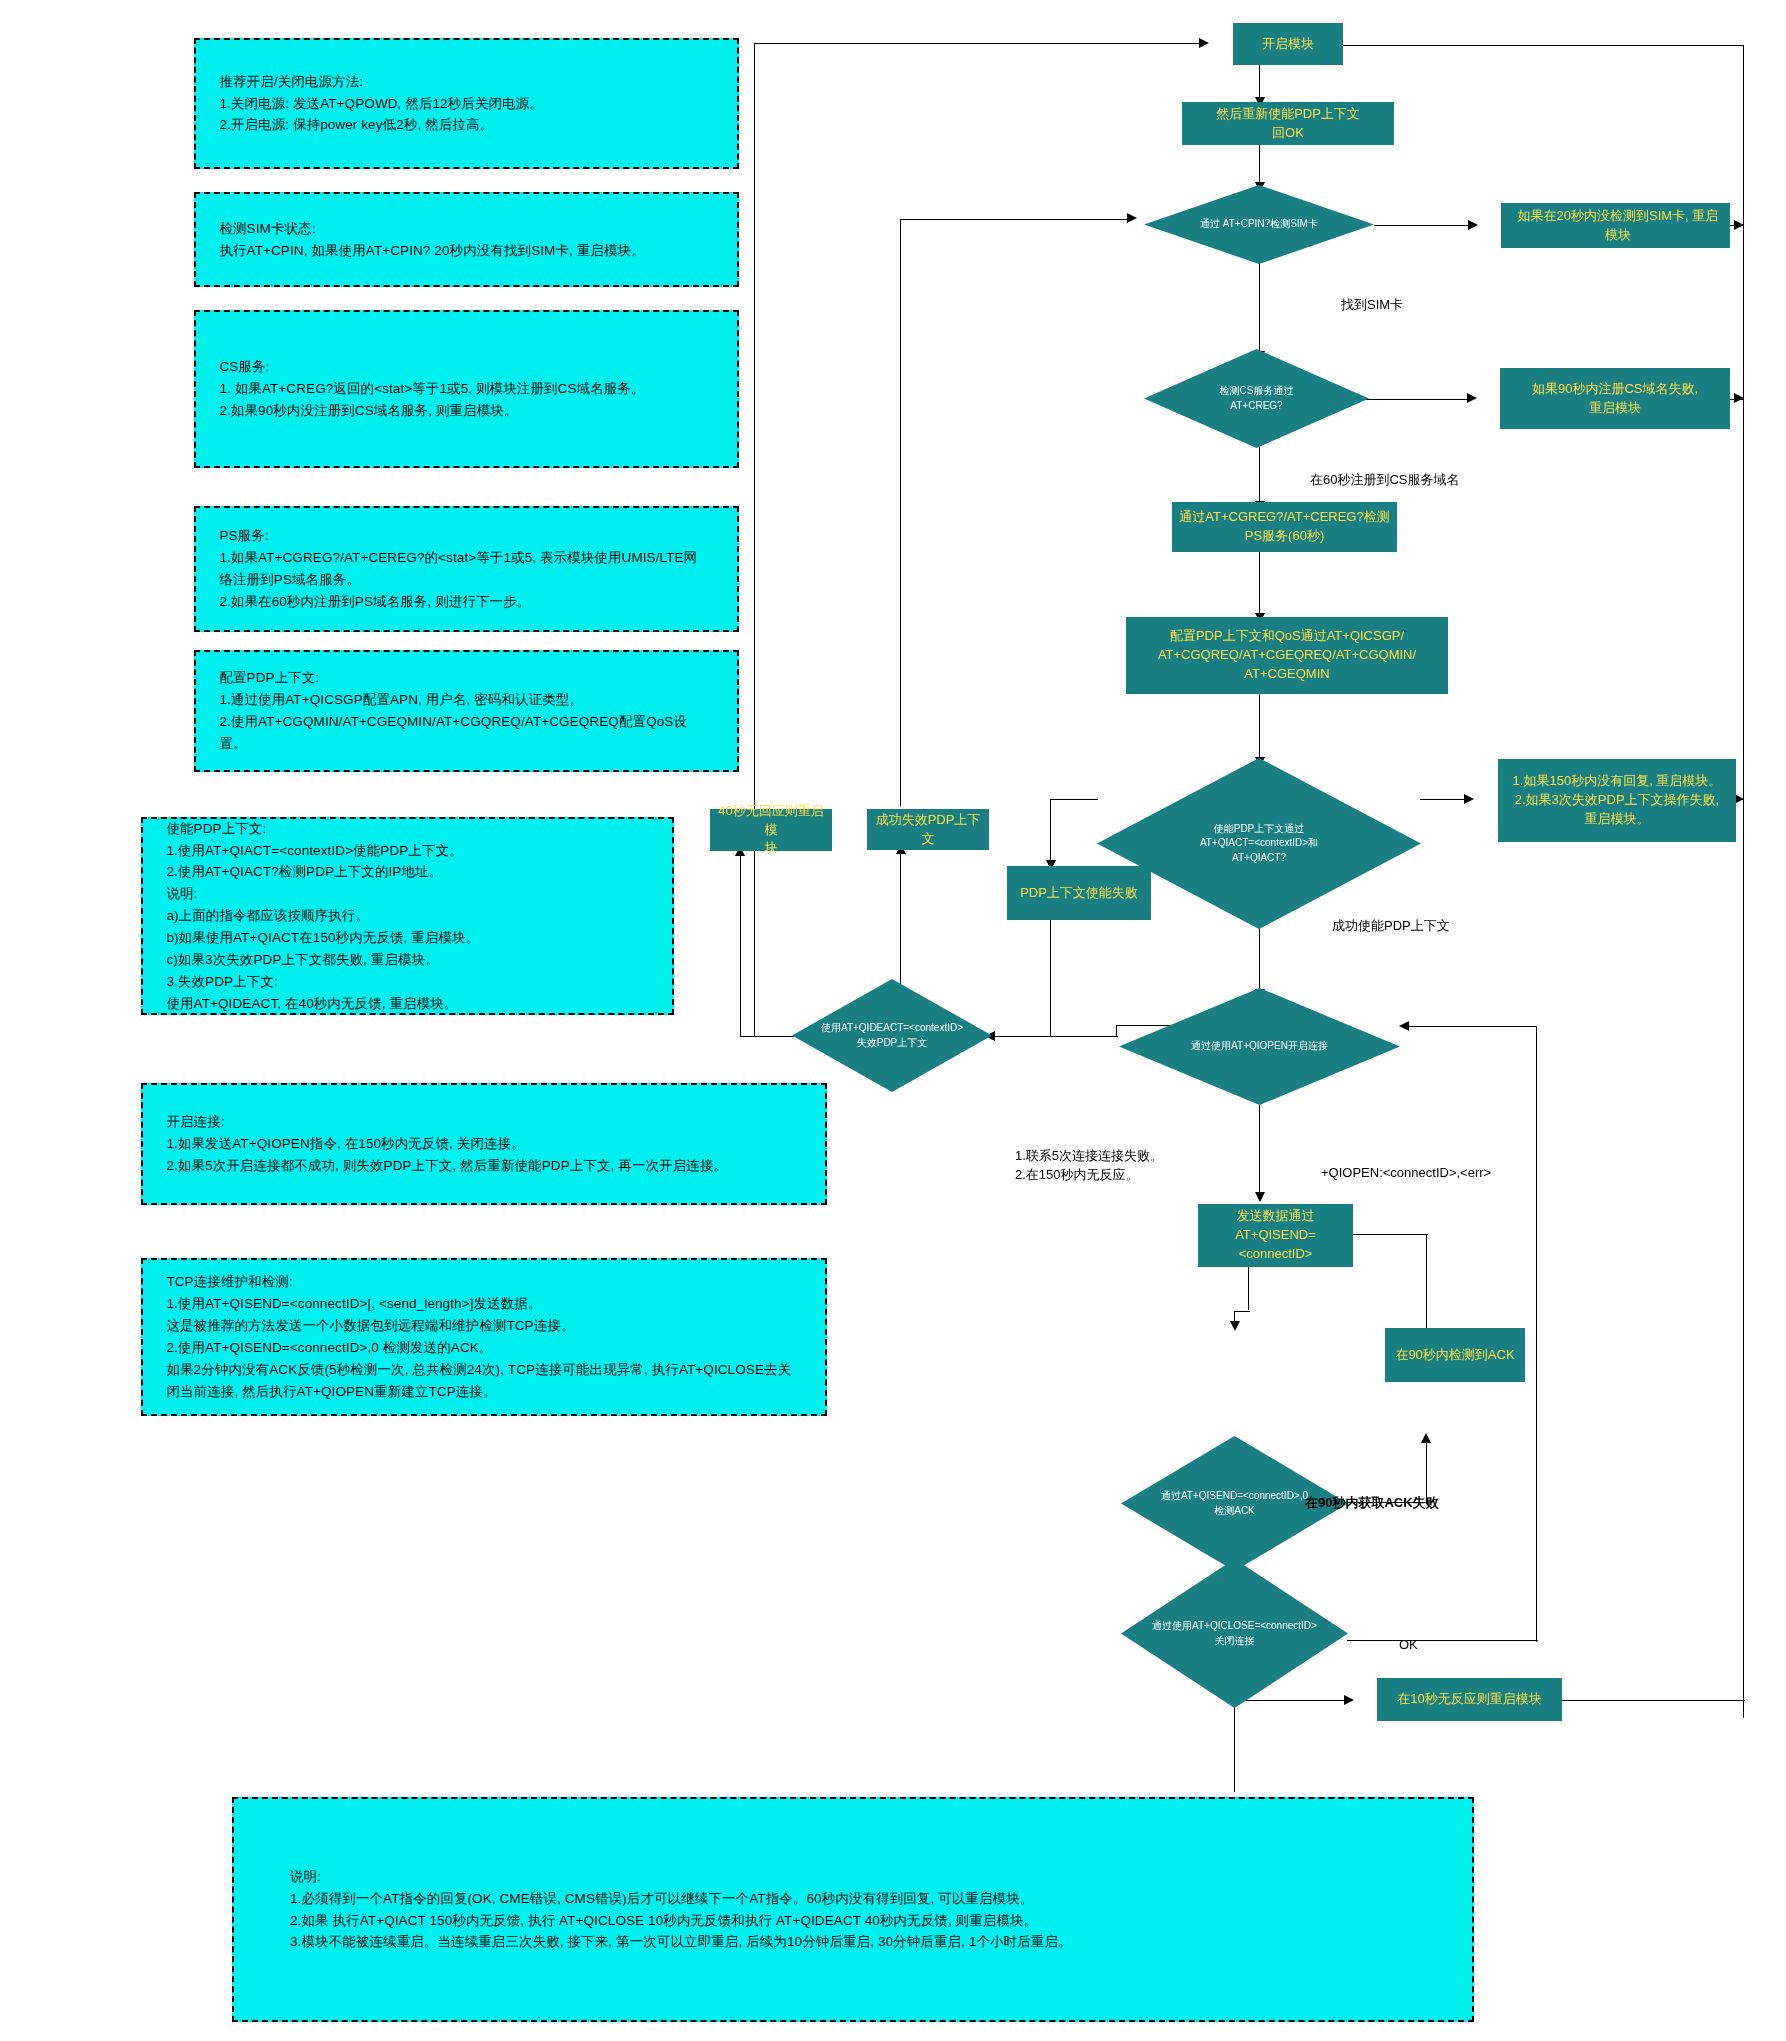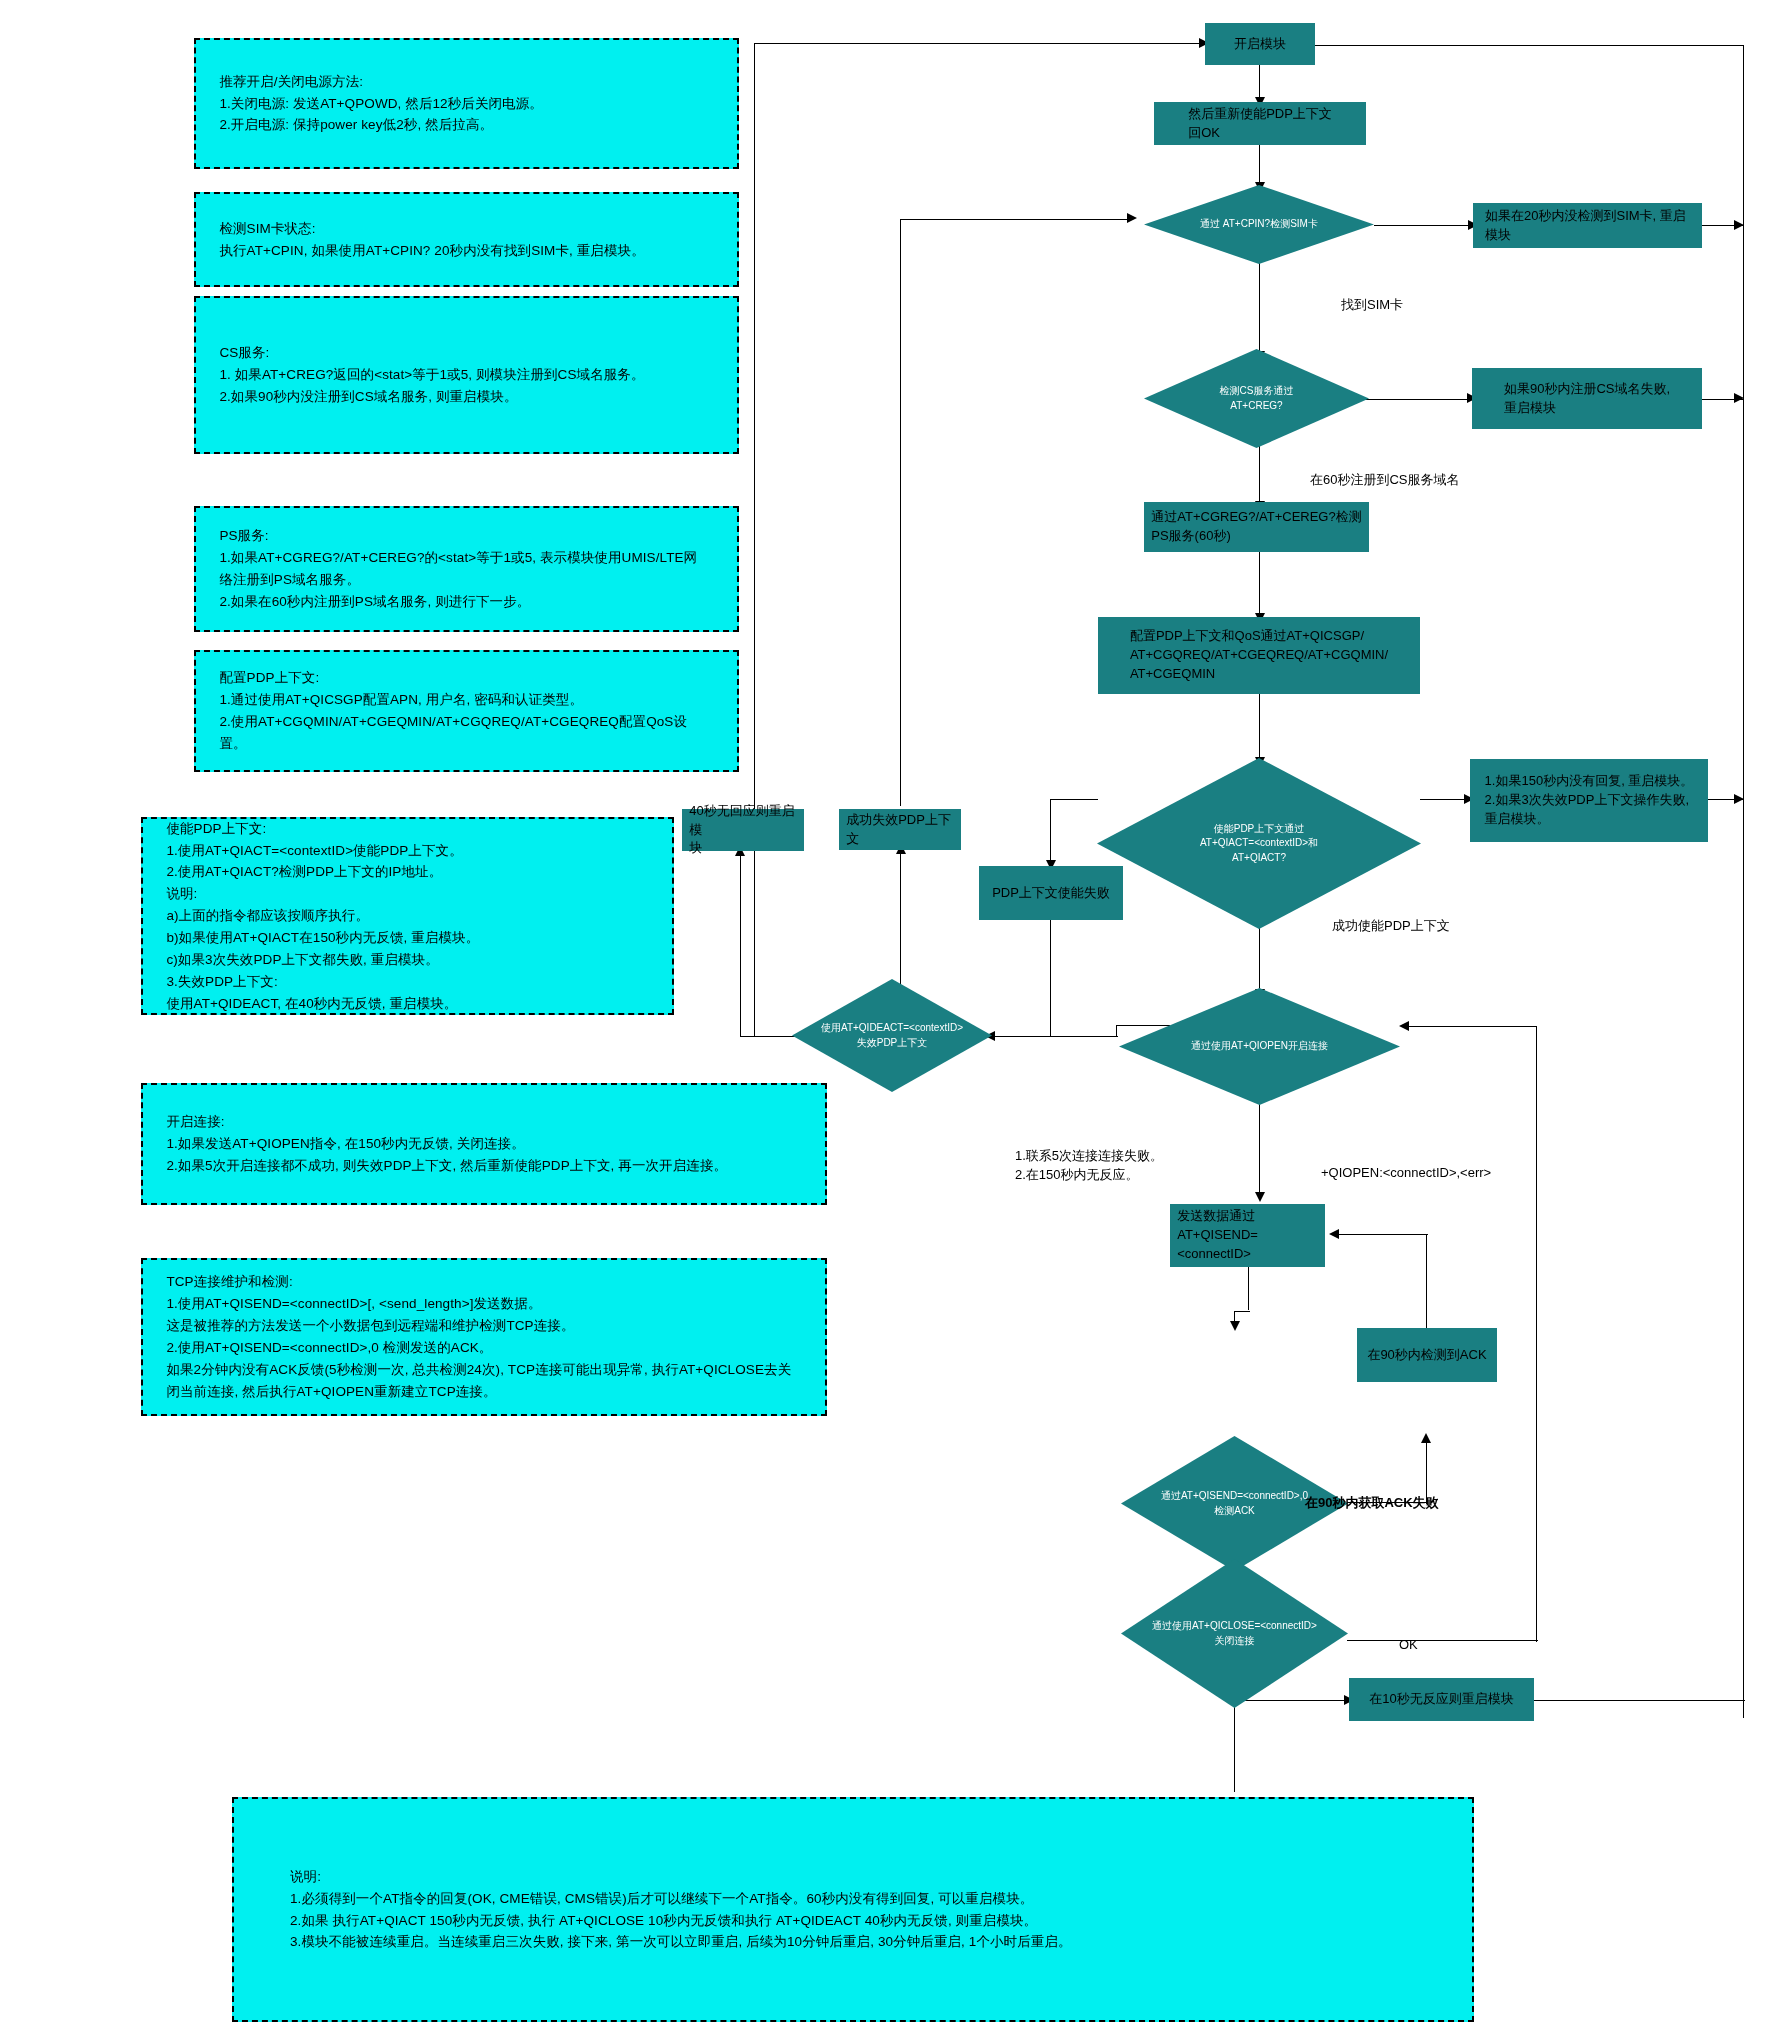--- a/index.html
+++ b/index.html
@@ -32,26 +32,27 @@
   .note .inner{padding:0 23.4px;width:100%;}
 
   
   .proc{
     position:absolute;
     background:#1a7f82;
     box-sizing:border-box;
     display:flex;
     align-items:center;
     justify-content:center;
-    text-align:left;
-    color:#000000;
+    text-align:center;
+    color:#fde047;
     font-size:13px;
     line-height:1.45;
     white-space:pre-line;
     padding:3.6px 7.2px;
+    margin-left:28px;
   }
 
   
   .dec{
     position:absolute;
     display:flex;
     align-items:center;
     justify-content:center;
   }
   .dec .shape{
@@ -100,21 +101,21 @@
     <div class="inner">推荐开启/关闭电源方法:
 1.关闭电源: 发送AT+QPOWD, 然后12秒后关闭电源。
 2.开启电源: 保持power key低2秒, 然后拉高。</div>
   </div>
 
   <div class="note" style="left:194px;top:192px;width:545px;height:95px;">
     <div class="inner">检测SIM卡状态:
 执行AT+CPIN, 如果使用AT+CPIN? 20秒内没有找到SIM卡, 重启模块。</div>
   </div>
 
-  <div class="note" style="left:194px;top:296px;width:545px;height:158px;">
+  <div class="note" style="left:194px;top:310px;width:545px;height:158px;">
     <div class="inner">CS服务:
 1. 如果AT+CREG?返回的&lt;stat&gt;等于1或5, 则模块注册到CS域名服务。
 2.如果90秒内没注册到CS域名服务, 则重启模块。</div>
   </div>
 
   <div class="note" style="left:194px;top:506px;width:545px;height:126px;">
     <div class="inner"> PS服务:
 1.如果AT+CGREG?/AT+CEREG?的&lt;stat&gt;等于1或5, 表示模块使用UMIS/LTE网
 络注册到PS域名服务。
 2.如果在60秒内注册到PS域名服务, 则进行下一步。</div>

